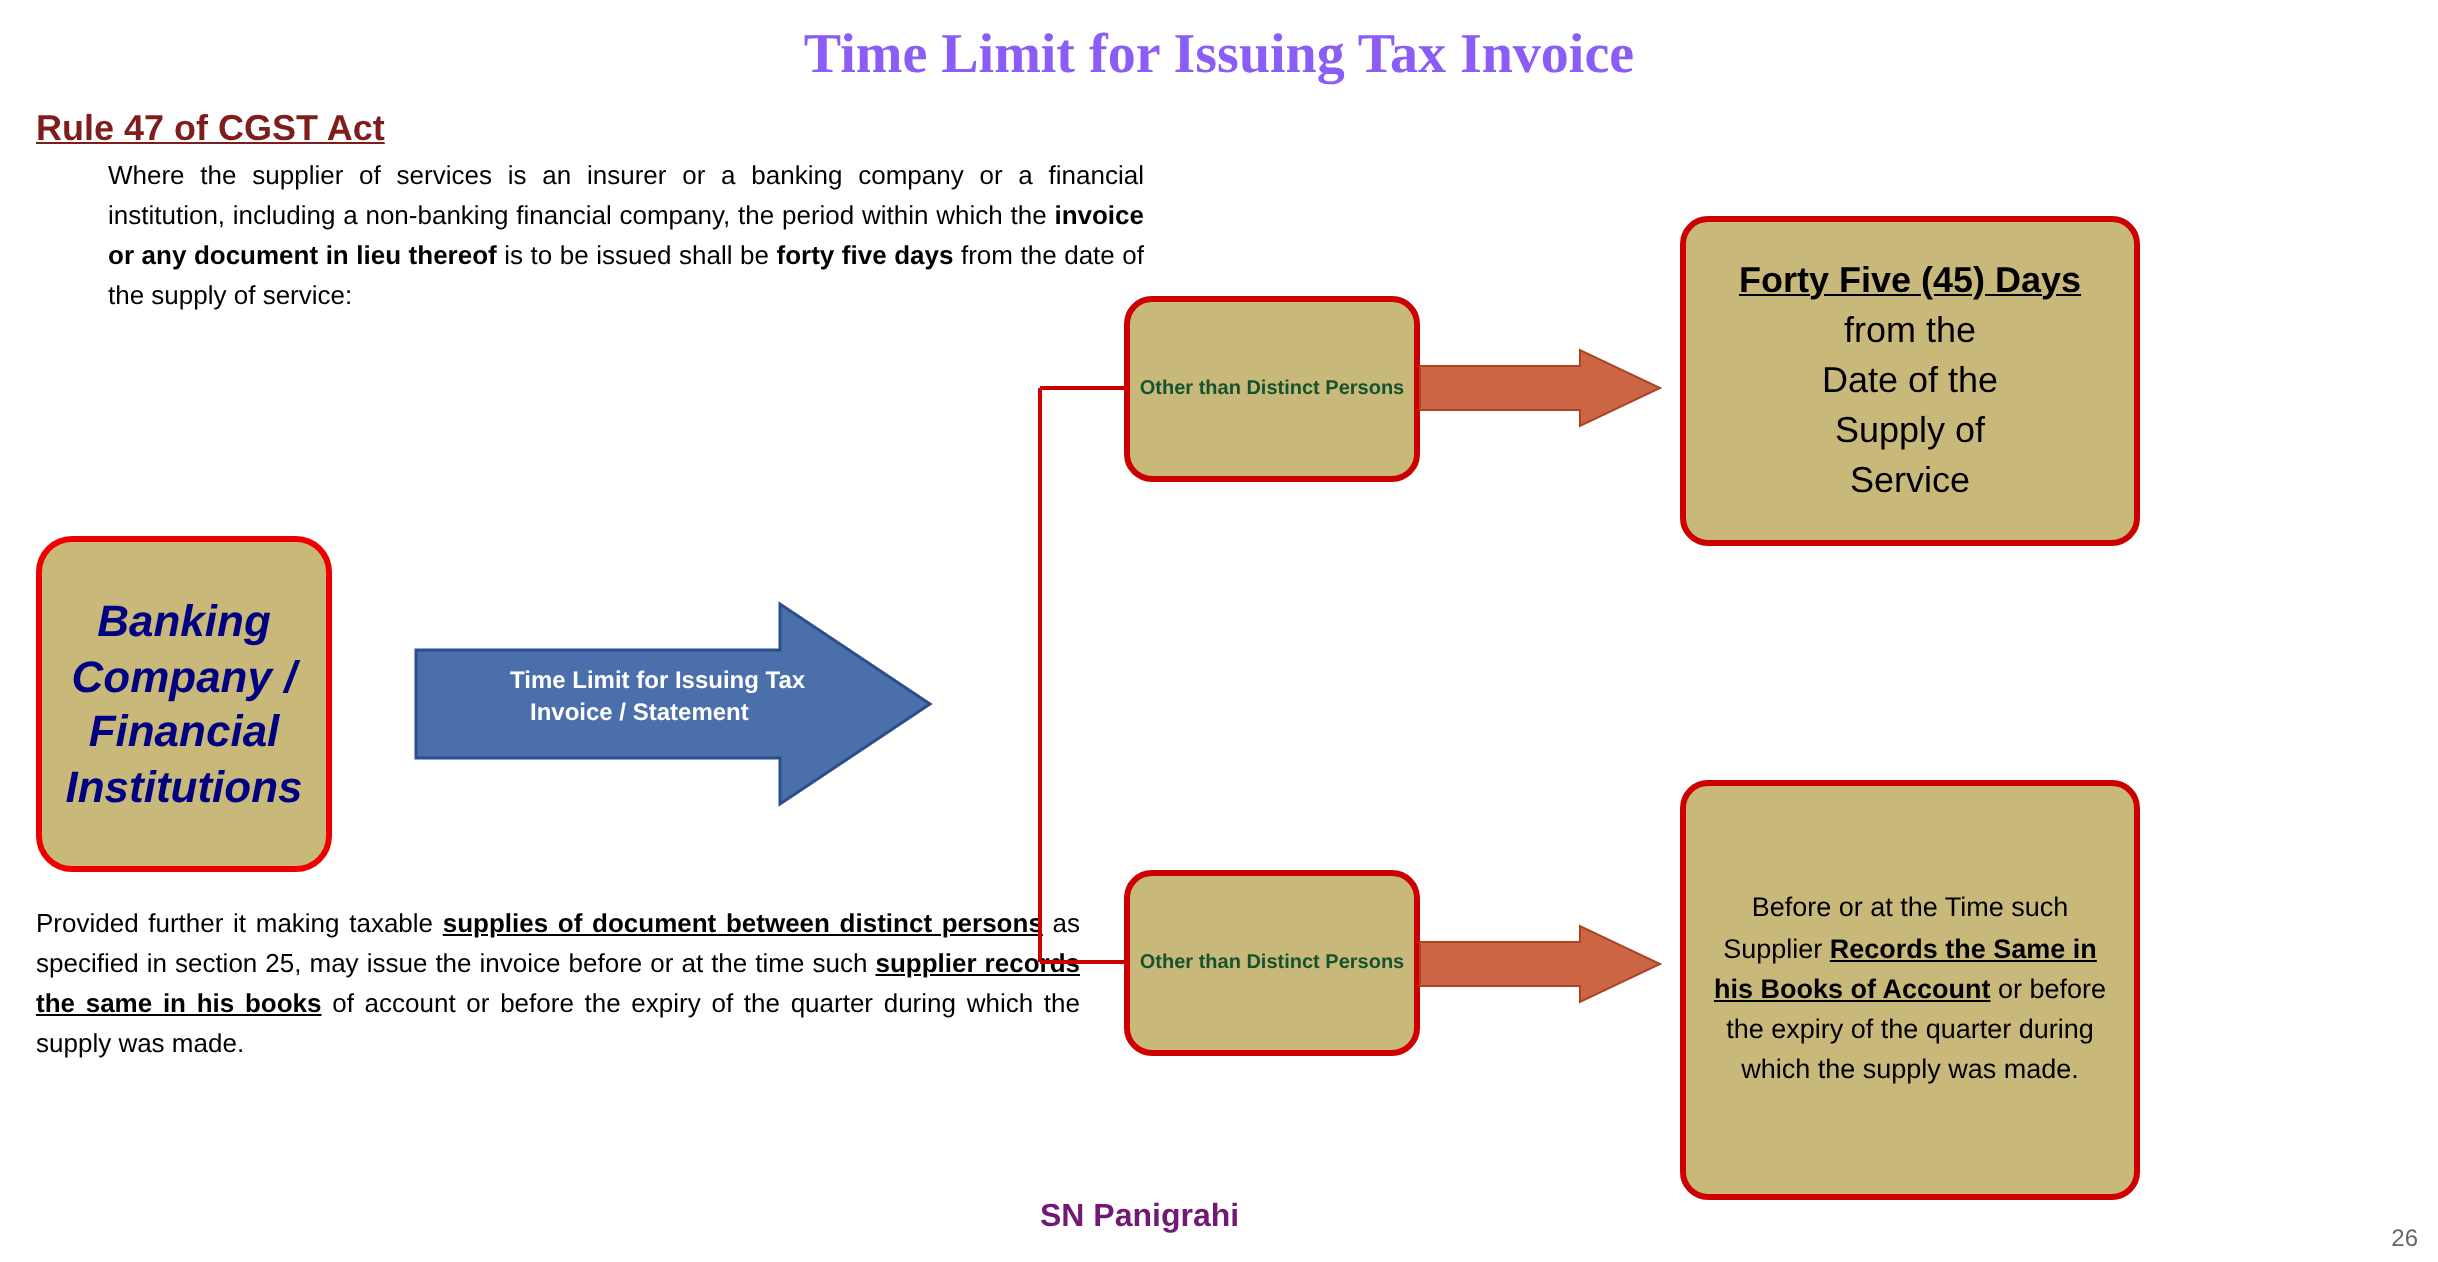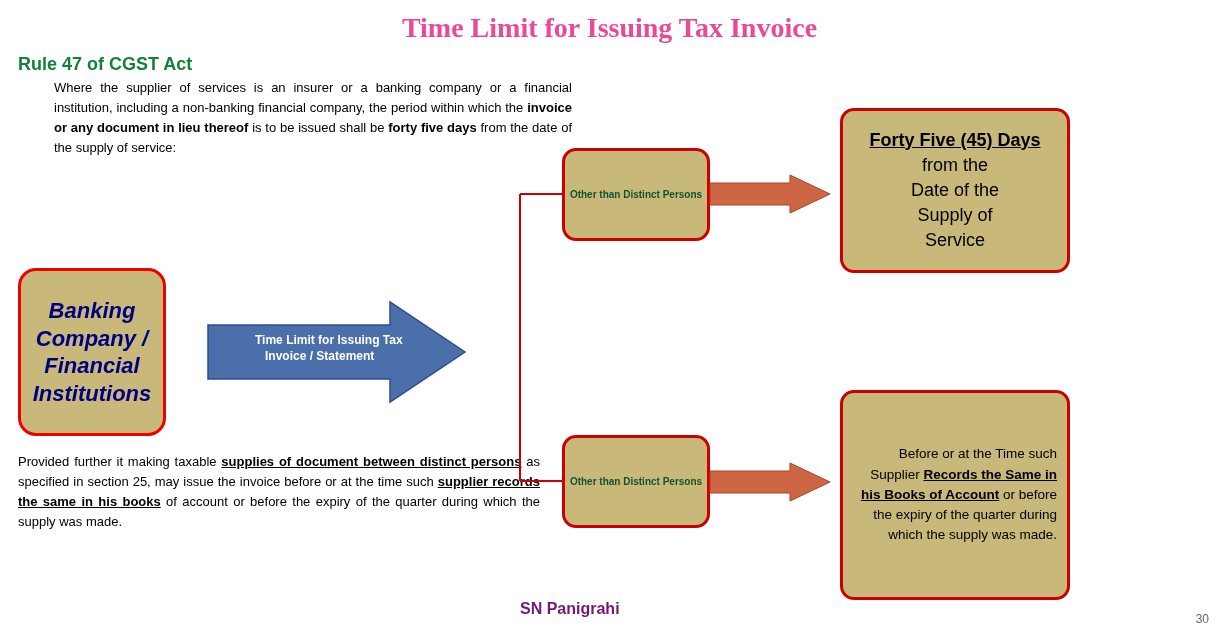--- a/index.html
+++ b/index.html
@@ -9,32 +9,33 @@
       background: #fff;
       font-family: Arial, sans-serif;
       overflow: hidden;
       position: relative;
     }
 
     .page-title {
       text-align: center;
       font-size: 28px;
       font-weight: bold;
-      color: #ec4899;
+      color: #8b5cf6;
       padding: 12px 0 6px 0;
       font-family: 'Times New Roman', serif;
     }
 
     .rule-title {
       font-size: 18px;
       font-weight: bold;
-      color: #15803d;
+      color: #7f1d1d;
       margin-left: 18px;
       margin-top: 4px;
       margin-bottom: 6px;
+      text-decoration: underline;
     }
 
     .banking-box {
       position: absolute;
       left: 18px;
       top: 268px;
       width: 148px;
       height: 168px;
       background: #c8b87a;
       border: 3px solid #e00;
@@ -96,21 +97,21 @@
       left: 840px;
       top: 390px;
       width: 230px;
       height: 210px;
       background: #c8b87a;
       border: 3px solid #cc0000;
       border-radius: 14px;
       display: flex;
       align-items: center;
       justify-content: center;
-      text-align: right;
+      text-align: center;
       padding: 10px;
     }
 
     .outcome-box-bottom-text {
       font-size: 13.5px;
       color: #000;
       line-height: 1.5;
     }
 
     .outcome-box-bottom-text u {
@@ -213,21 +214,21 @@
 </div>
 
 <div class="outcome-box-bottom">
   <div class="outcome-box-bottom-text">
     Before or at the Time such Supplier <b><u>Records the Same in his Books of Account</u></b> or before the expiry of the quarter during which the supply was made.
   </div>
 </div>
 
 <div class="sn-label">SN Panigrahi</div>
 
-<div class="page-num">30</div>
+<div class="page-num">26</div>
 
 <svg class="svg-overlay" xmlns="http://www.w3.org/2000/svg">
 
   <polygon points="208,325 390,325 390,302 465,352 390,402 390,379 208,379" fill="#4a6faa" stroke="#2a4f8a" stroke-width="1.5"></polygon>
 
   <text x="255" y="344" font-size="12" font-weight="bold" fill="#fff" font-family="Arial">Time Limit for Issuing Tax</text>
   <text x="265" y="360" font-size="12" font-weight="bold" fill="#fff" font-family="Arial">Invoice / Statement</text>
 
   <line x1="520" y1="352" x2="520" y2="481" stroke="#cc0000" stroke-width="2"></line>
 

